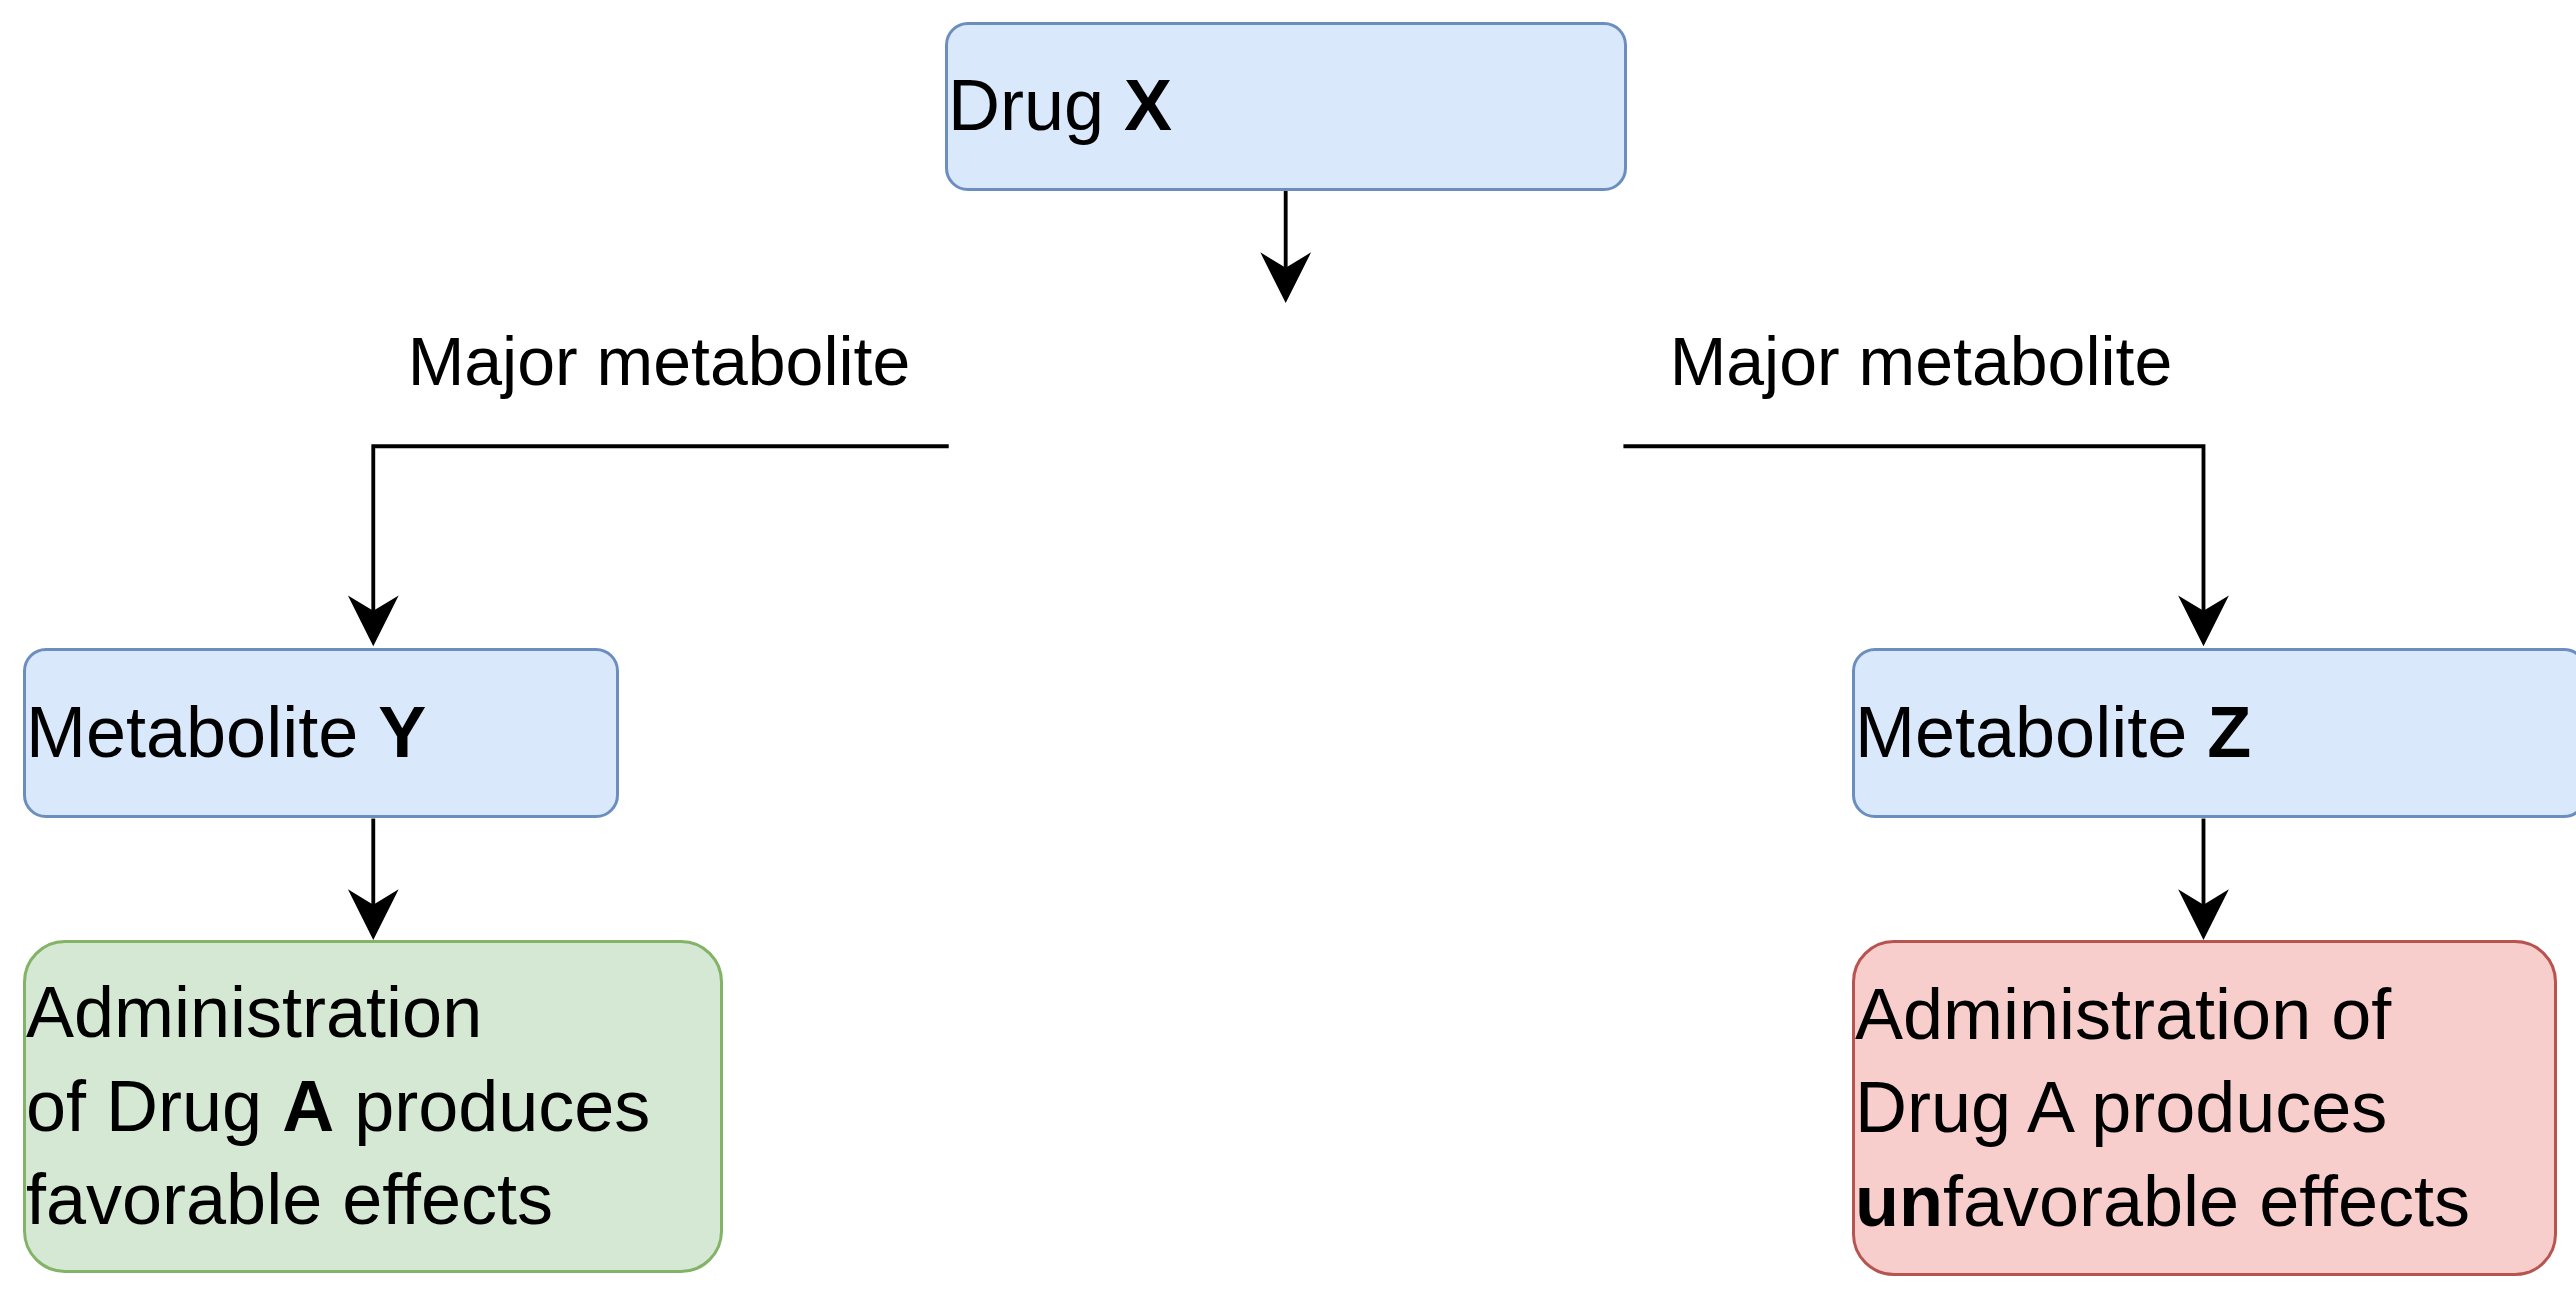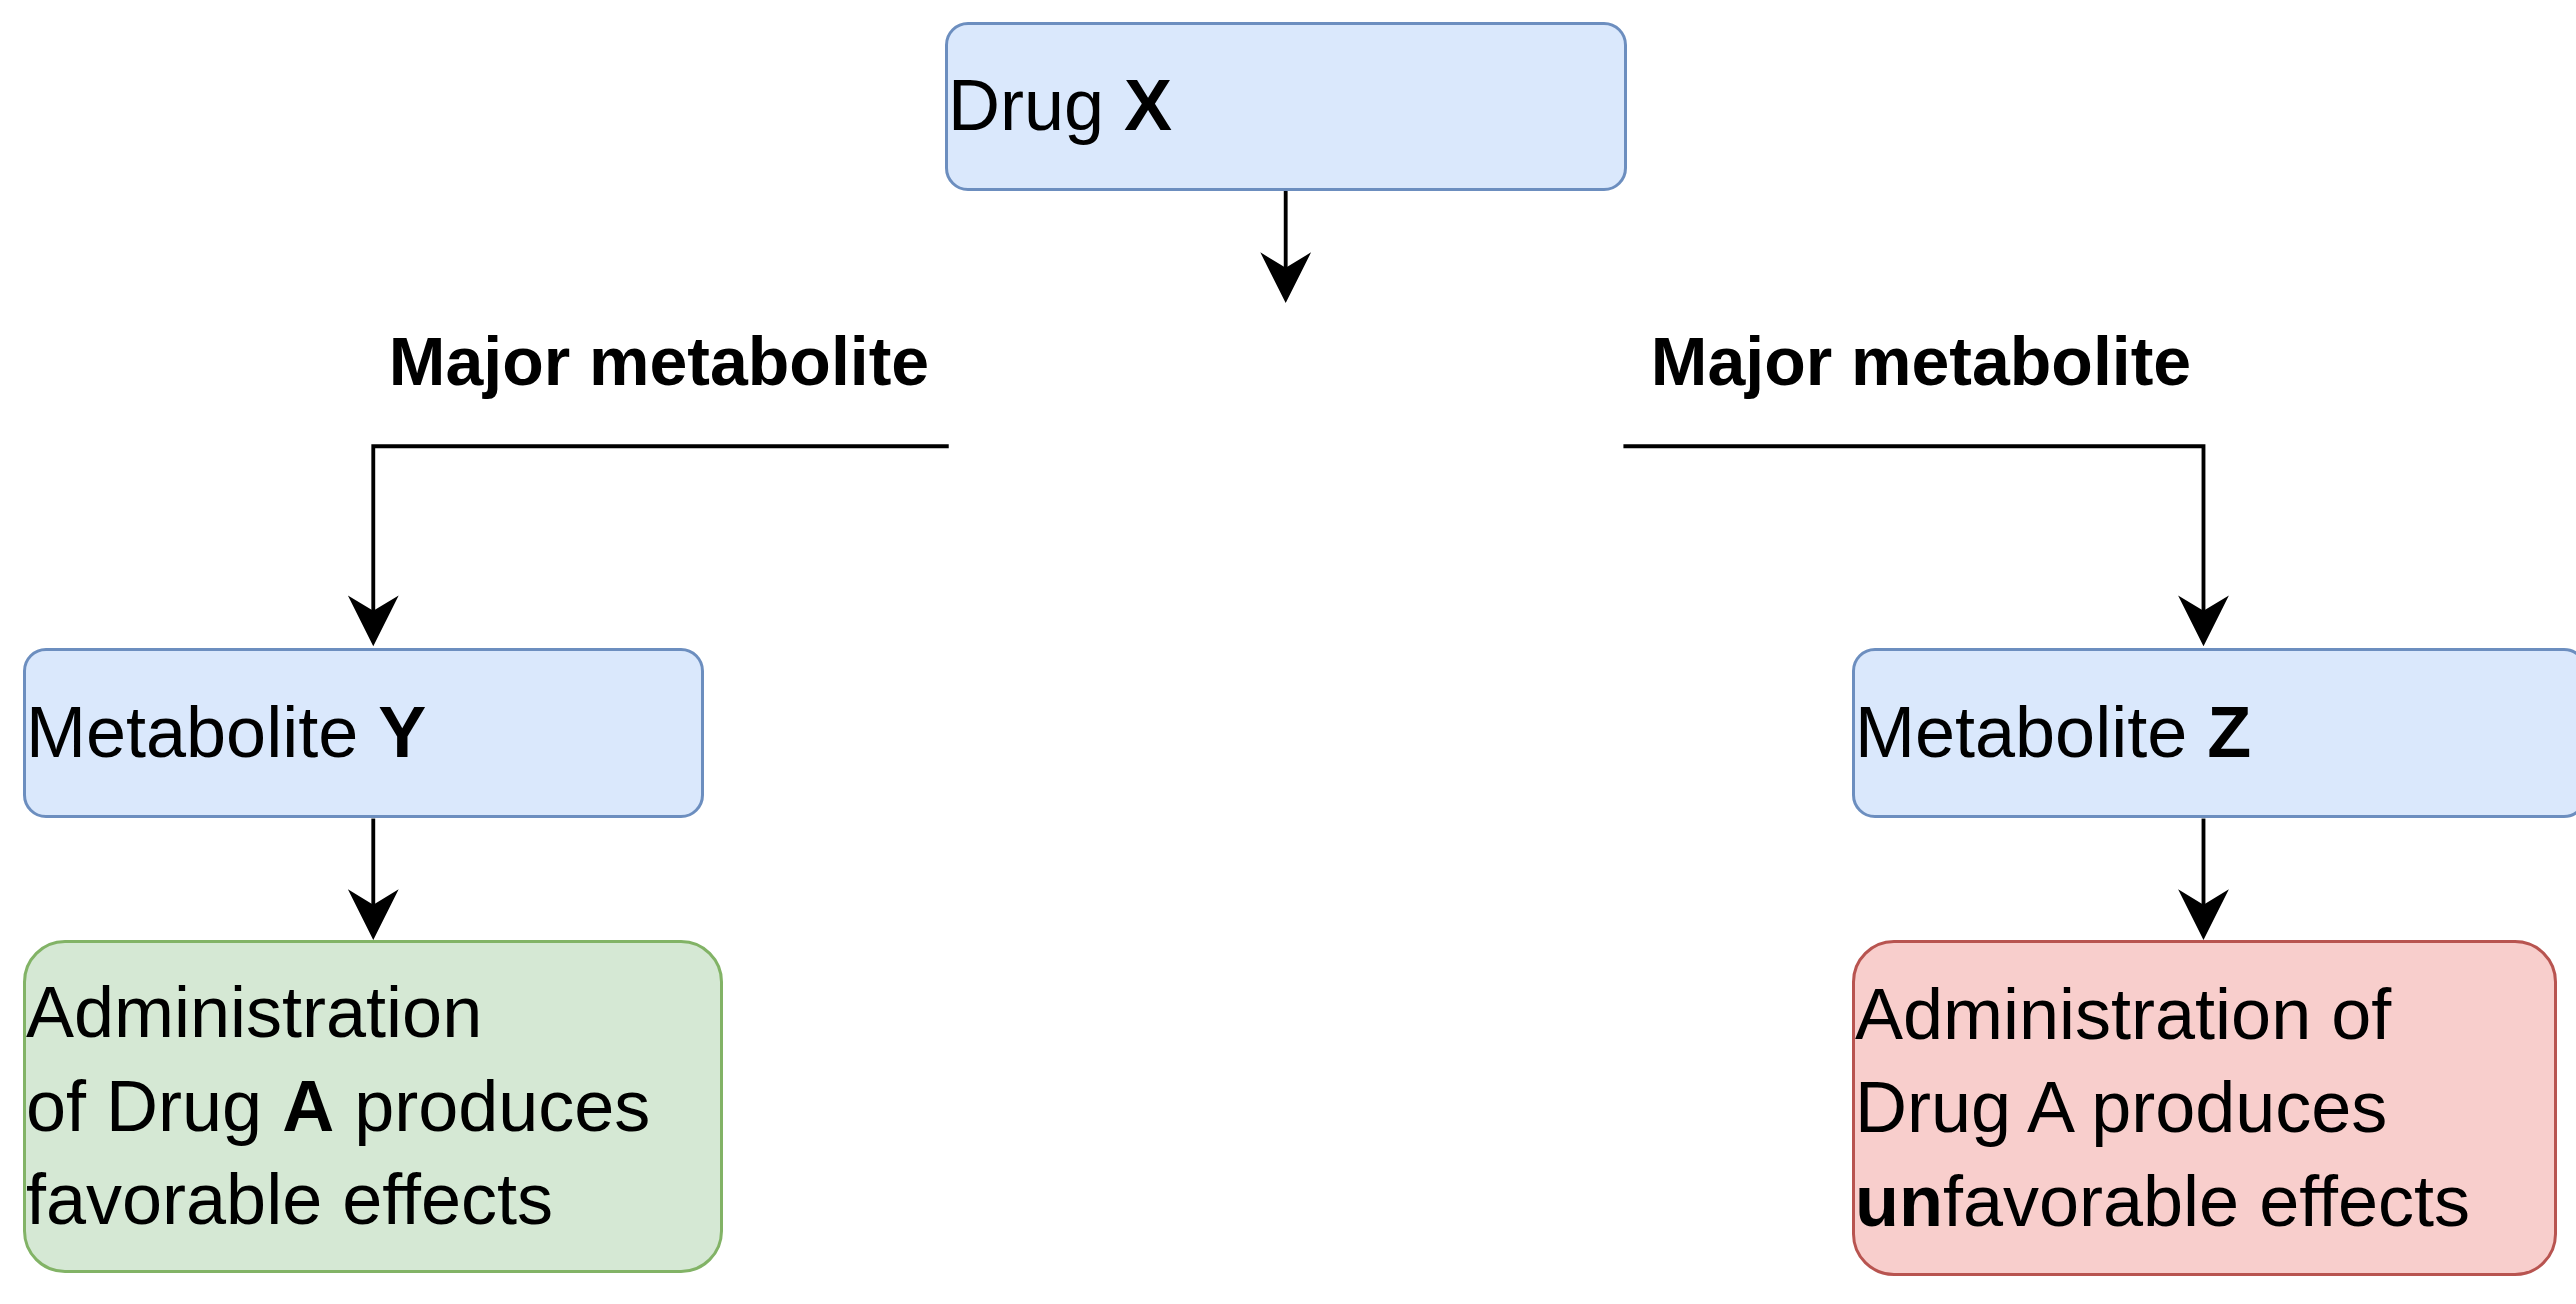--- a/index.html
+++ b/index.html
@@ -26,29 +26,29 @@
     white-space: nowrap;
   }
   .node .line { display: block; }
   .blue  { background: #dae8fc; border-color: #6c8ebf; border-radius: 23px; }
   .green { background: #d5e8d4; border-color: #82b366; border-radius: 42px; }
   .red   { background: #f8cecc; border-color: #b85450; border-radius: 42px; }
   b, .bold { font-weight: bold; }
 
   #node-drug-x            { left: 945px; top: 21.5px;   width: 682px; height: 169px; }
   #node-pathways          { left: 945px; top: 304px;  width: 682px; height: 287px; }
-  #node-metabolite-y      { left: 23px;   top: 648px;  width: 681px; height: 170px; }
+  #node-metabolite-y      { left: 23px;   top: 648px;  width: 596px; height: 170px; }
   #node-metabolite-z      { left: 1852px; top: 648px;  width: 735px; height: 170px; }
   #node-outcome-favorable   { left: 23px;   top: 940px; width: 700px; height: 333px; }
   #node-outcome-unfavorable { left: 1852px; top: 940px; width: 705px; height: 336px; }
 
   .edge-label {
     position: absolute;
     font-size: 68px;
-    font-weight: bold;
+    font-weight: normal;
     text-align: center;
     white-space: nowrap;
     line-height: 1.2;
   }
   #edge-label-left  { left: 382px;  top: 321px; width: 554px; }
   #edge-label-right { left: 1644px; top: 321px; width: 554px; }
 
   #connector-layer {
     position: absolute;
     left: 0; top: 0;

